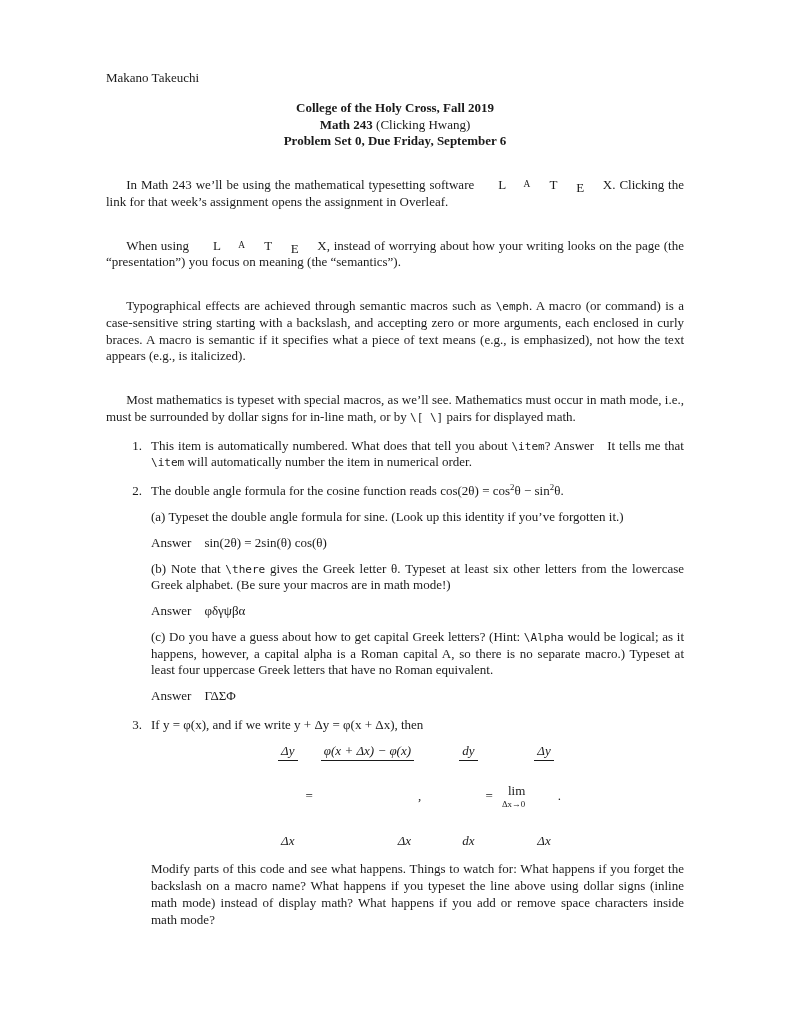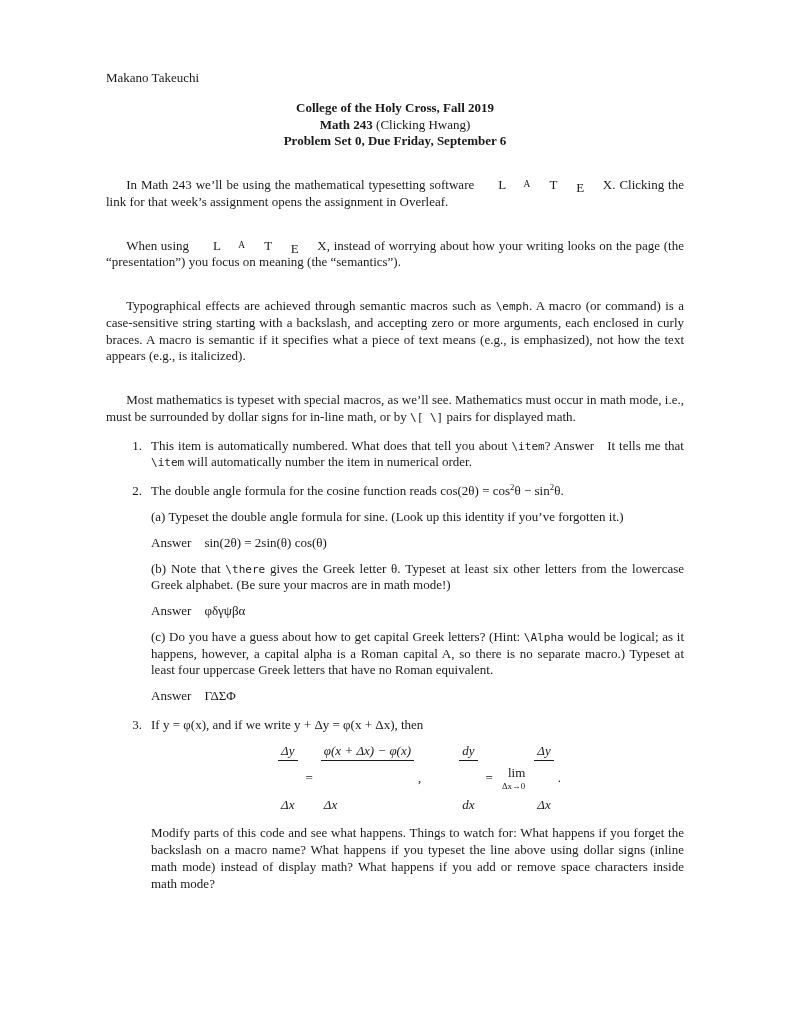--- a/index.html
+++ b/index.html
@@ -24,21 +24,21 @@
   .latex-logo span { display: inline-block; }
   .latex-logo .lx-a { font-size: 0.72em; transform: translateY(-0.23em); margin: 0 -0.1em 0 -0.3em; }
   .latex-logo .lx-e { transform: translateY(0.215em); margin: 0 -0.11em 0 -0.12em; }
   .list { margin-top: 12px; }
   .list-item { display: flex; margin-top: 12px; }
   .item-number { flex: 0 0 45px; text-align: right; padding-right: 9px; }
   .item-body { flex: 1; min-width: 0; }
   .item-body .block { text-align: justify; margin-bottom: 9px; }
   .item-body .block:last-child { margin-bottom: 0; }
   .display-math { display: flex; justify-content: center; align-items: center; margin: 5px 0 11px; }
-  .frac { display: inline-flex; flex-direction: column; align-items: flex-start; margin: 0 4px; }
+  .frac { display: inline-flex; flex-direction: column; align-items: flex-end; margin: 0 4px; gap: 36px; }
   .frac .num { padding: 0 3px 1px; border-bottom: 1px solid #1a1a1a; font-style: italic; }
   .frac .den { padding: 1px 3px 0; font-style: italic; margin-top: 35px; }
   .op { margin: 0 4px; }
   .eq-gap { width: 34px; }
   .lim { display: inline-flex; flex-direction: column; align-items: flex-end; margin: 0 5px; line-height: 1; }
   .lim-bottom { font-size: 0.68em; margin-top: 3px; }
 </style>
 </head>
 <body>
 

